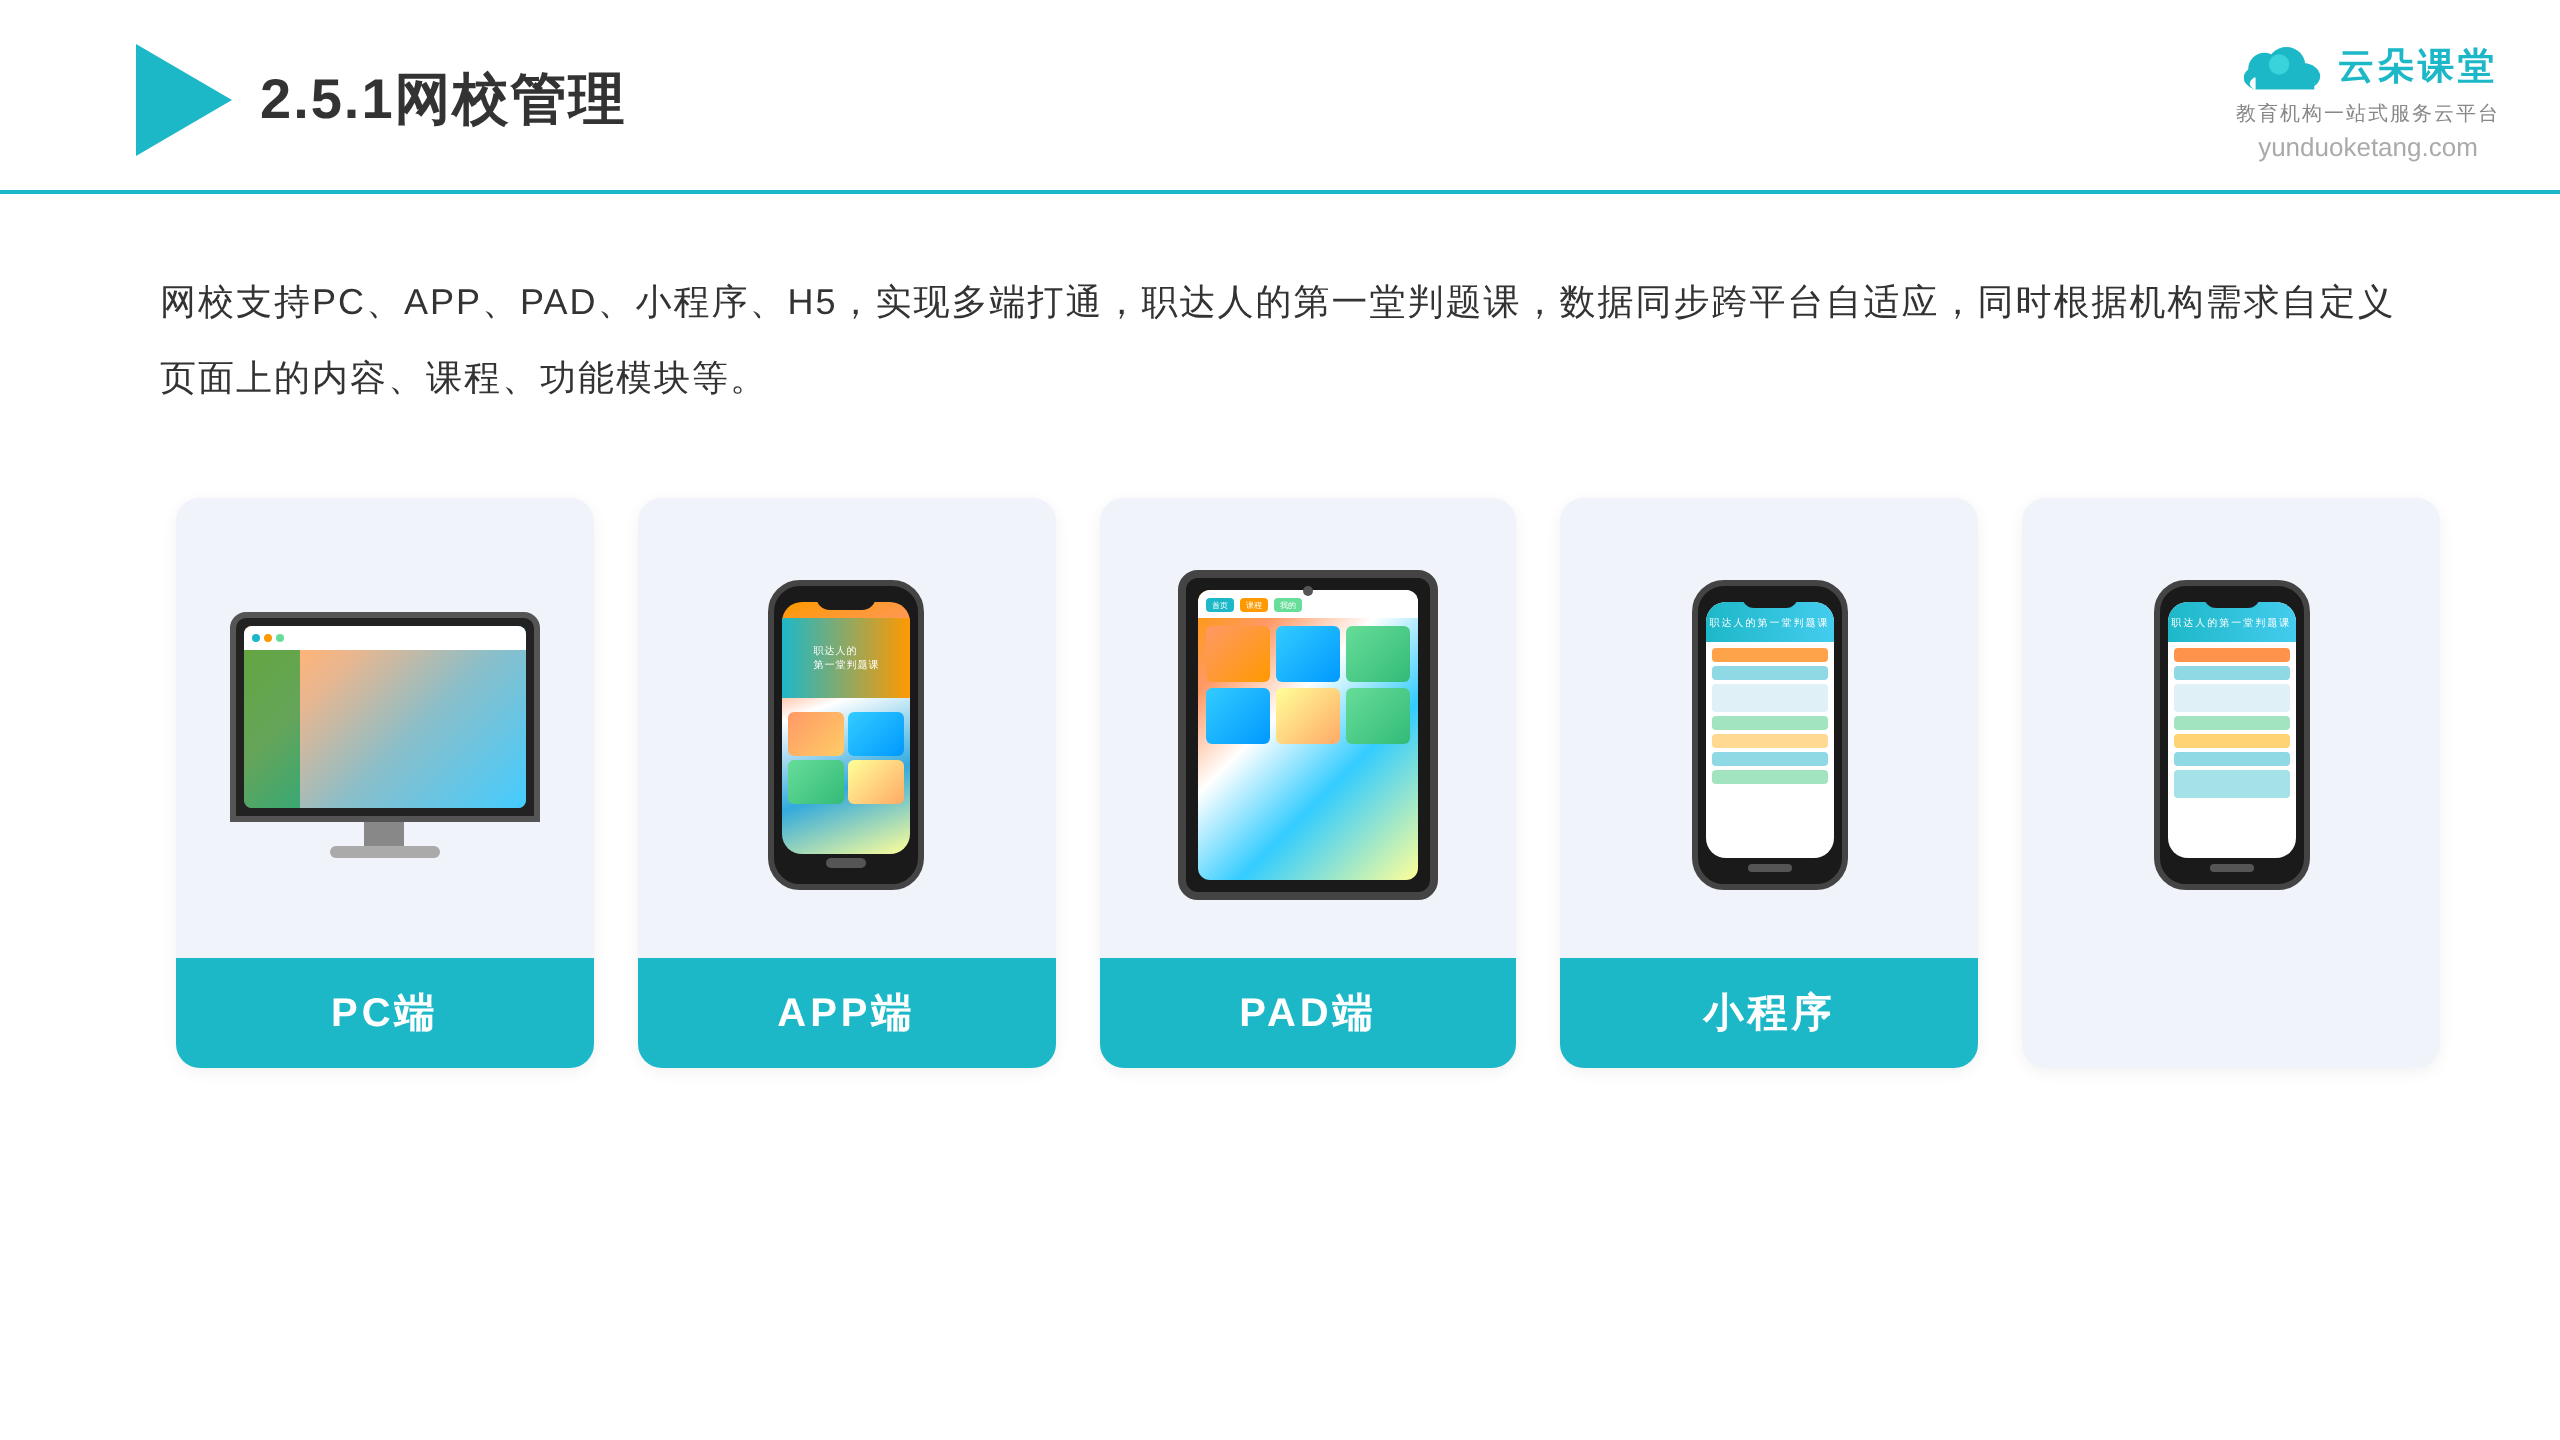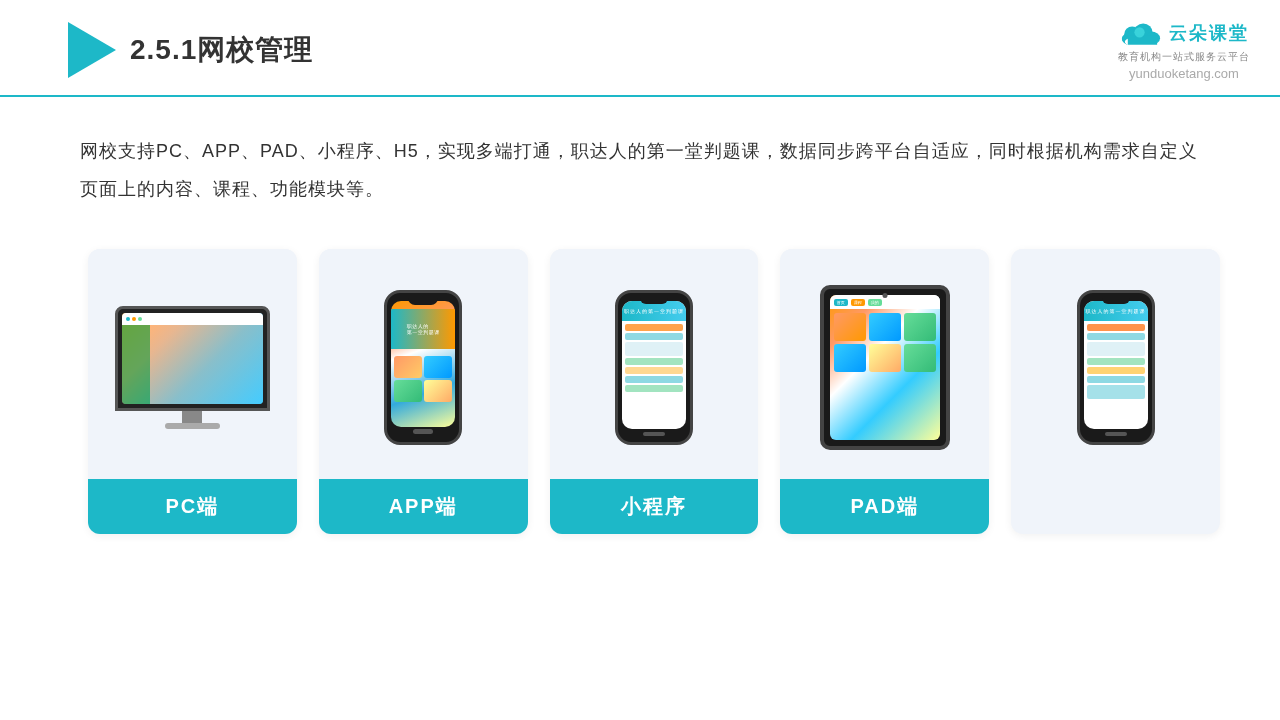--- a/index.html
+++ b/index.html
@@ -420,42 +420,20 @@
             <div class="psc-card"></div>
             <div class="psc-card b"></div>
             <div class="psc-card g"></div>
             <div class="psc-card y"></div>
           </div>
         </div>
         <div class="phone-home"></div>
       </div>
     </div>
     <div class="card-label">APP端</div>
-  </div>
-
-  <div class="card">
-    <div class="card-image-area">
-      <div class="phone-mini">
-        <div class="phone-notch"></div>
-        <div class="phone-mini-screen">
-          <div class="phone-mini-screen-top">职达人的第一堂判题课</div>
-          <div class="phone-mini-body">
-            <div class="phone-mini-row orange" style="background:rgba(255,140,30,0.8)"></div>
-            <div class="phone-mini-row t"></div>
-            <div class="phone-mini-row y"></div>
-            <div class="phone-mini-row g"></div>
-            <div class="phone-mini-row" style="background:rgba(255,200,100,0.7)"></div>
-            <div class="phone-mini-row t"></div>
-            <div class="phone-mini-row g"></div>
-          </div>
-        </div>
-        <div class="phone-home-bar"></div>
-      </div>
-    </div>
-    <div class="card-label">小程序</div>
   </div>
 
   <div class="card">
     <div class="card-image-area">
       <div class="pad-mockup">
         <div class="pad-camera"></div>
         <div class="pad-screen">
           <div class="pad-screen-nav">
             <span class="pad-nav-item">首页</span>
             <span class="pad-nav-item" style="background:#f90">课程</span>
@@ -475,20 +453,42 @@
     <div class="card-label">PAD端</div>
   </div>
 
   <div class="card">
     <div class="card-image-area">
       <div class="phone-mini">
         <div class="phone-notch"></div>
         <div class="phone-mini-screen">
           <div class="phone-mini-screen-top">职达人的第一堂判题课</div>
           <div class="phone-mini-body">
+            <div class="phone-mini-row orange" style="background:rgba(255,140,30,0.8)"></div>
+            <div class="phone-mini-row t"></div>
+            <div class="phone-mini-row y"></div>
+            <div class="phone-mini-row g"></div>
+            <div class="phone-mini-row" style="background:rgba(255,200,100,0.7)"></div>
+            <div class="phone-mini-row t"></div>
+            <div class="phone-mini-row g"></div>
+          </div>
+        </div>
+        <div class="phone-home-bar"></div>
+      </div>
+    </div>
+    <div class="card-label">小程序</div>
+  </div>
+
+  <div class="card">
+    <div class="card-image-area">
+      <div class="phone-mini">
+        <div class="phone-notch"></div>
+        <div class="phone-mini-screen">
+          <div class="phone-mini-screen-top">职达人的第一堂判题课</div>
+          <div class="phone-mini-body">
             <div class="phone-mini-row" style="background:rgba(255,120,30,0.8)"></div>
             <div class="phone-mini-row t"></div>
             <div class="phone-mini-row y"></div>
             <div class="phone-mini-row g"></div>
             <div class="phone-mini-row" style="background:rgba(255,200,80,0.8)"></div>
             <div class="phone-mini-row t"></div>
             <div class="phone-mini-row" style="background:rgba(30,180,200,0.4); height:14px"></div>
           </div>
         </div>
         <div class="phone-home-bar"></div>

